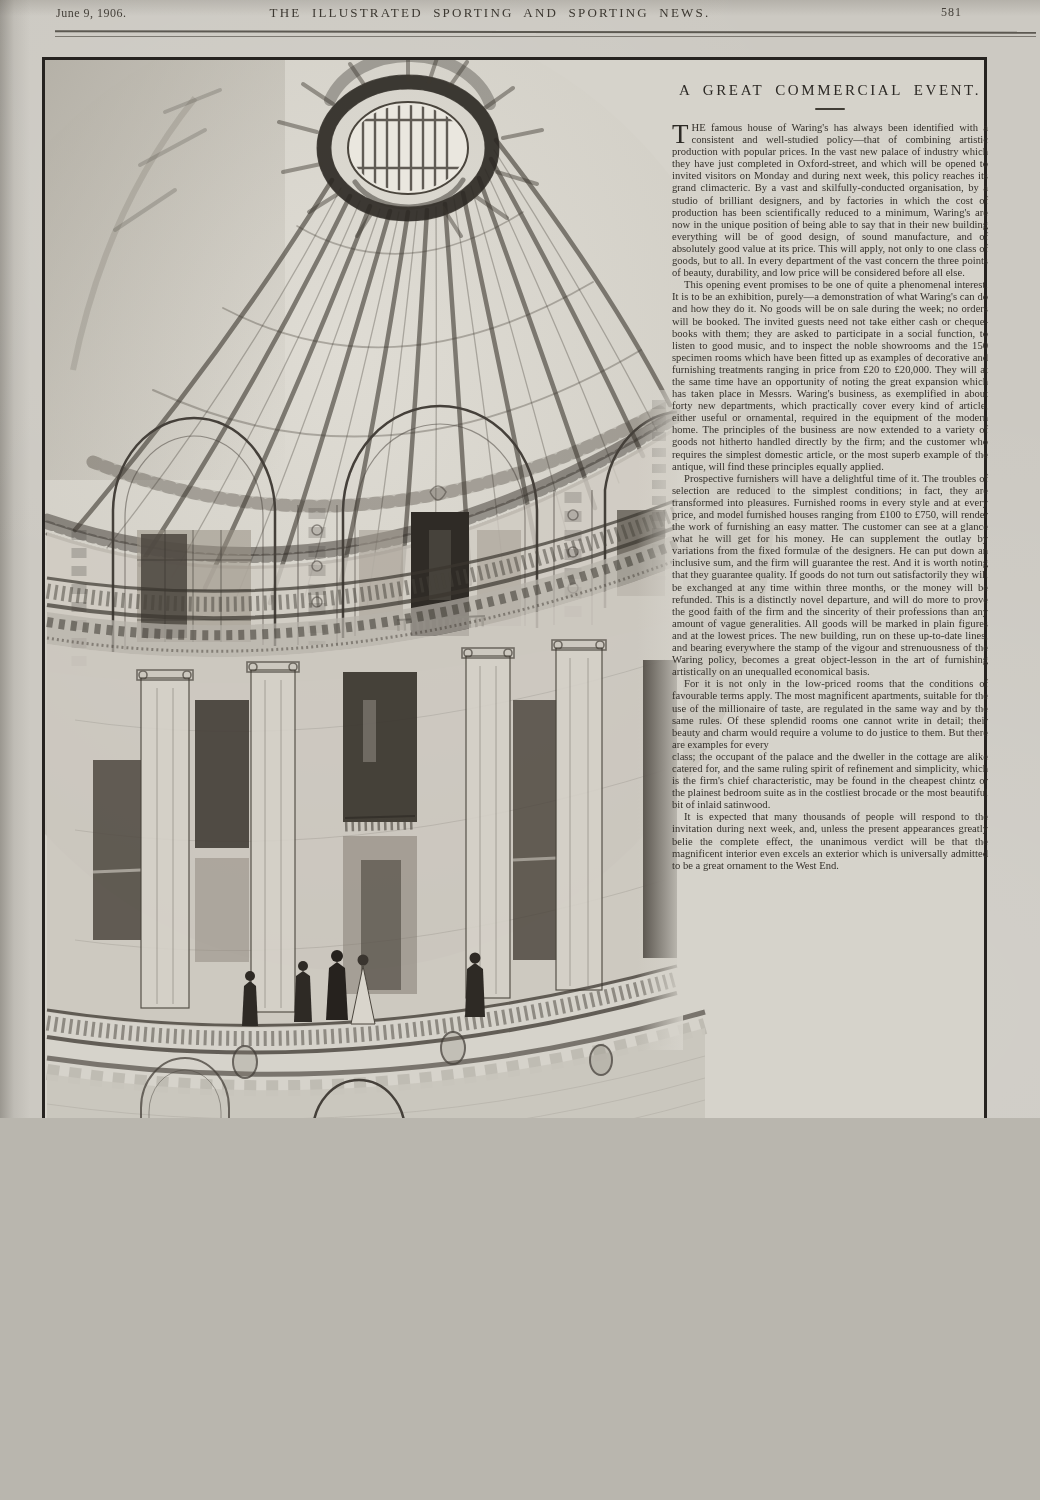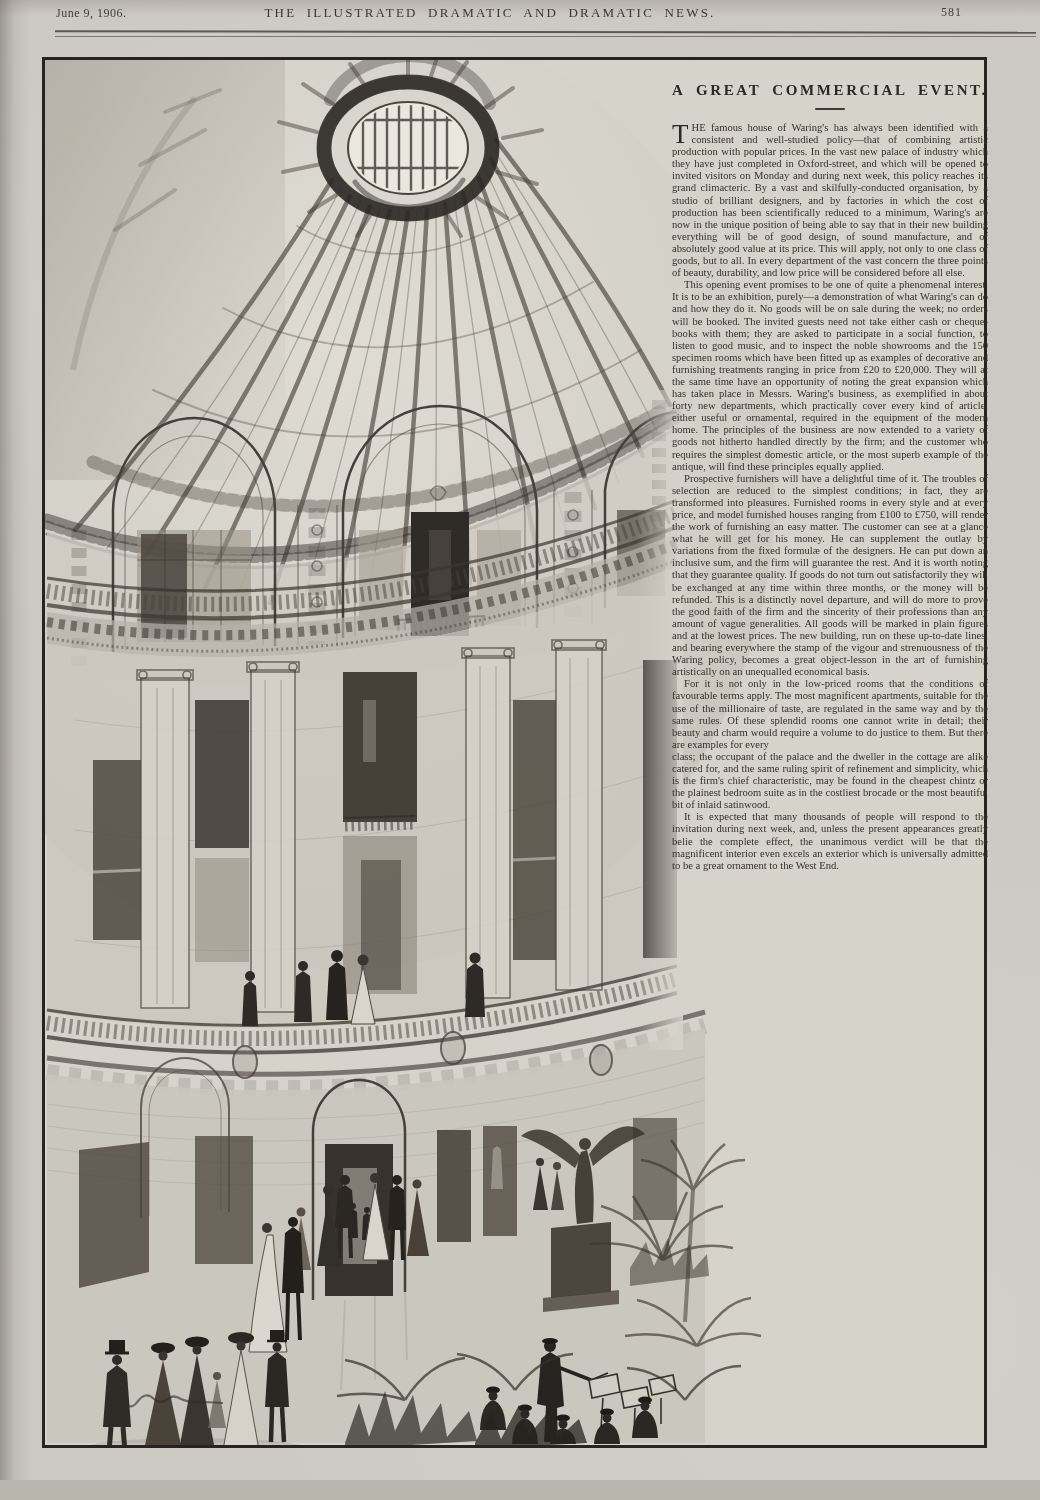--- a/index.html
+++ b/index.html
@@ -2,21 +2,21 @@
 <html lang="en"><head>
 <meta charset="utf-8">
 <style>
   html,body{margin:0;padding:0;}
   body{
     width:1040px;height:1500px;
     background:#b9b6ae;
     font-family:"Liberation Serif", serif;
   }
   .page{
-    position:relative;width:1040px;height:1480px;overflow:hidden;
+    position:relative;width:1040px;height:1118px;overflow:hidden;
     background:
       radial-gradient(ellipse 900px 700px at 30% 20%, rgba(255,255,255,.10), rgba(0,0,0,0) 60%),
       radial-gradient(ellipse 1200px 900px at 85% 90%, rgba(255,255,255,.12), rgba(0,0,0,0) 70%),
       linear-gradient(90deg, rgba(74,70,62,.38) 0px, rgba(74,70,62,.10) 14px, rgba(0,0,0,0) 30px),
       linear-gradient(180deg, rgba(74,70,62,.18) 0px, rgba(0,0,0,0) 16px),
       #ccc9c2;
     color:#35312b;
   }
   
   .hdr-date{position:absolute;left:56px;top:6px;font-size:12px;letter-spacing:.5px;color:#45413a;}
@@ -28,42 +28,42 @@
   
   .frame{
     position:absolute;left:42px;top:57px;width:945px;height:1391px;
     box-sizing:border-box;border:3px solid #262320;
     background:#d6d3cb;
   }
   .illustration{position:absolute;left:0;top:0;width:939px;height:1385px;}
   
   .article{position:absolute;left:627px;top:22px;width:316px;}
   .article h1{
-    margin:0;font-size:15px;font-weight:bold;text-align:center;
+    margin:0;font-size:15px;font-weight:normal;text-align:center;
     letter-spacing:2.6px;word-spacing:5px;color:#2c2925;
   }
   .title-divider{width:30px;height:2px;background:#403c35;margin:9px auto 12px auto;border-radius:1px;}
   .article p{
     margin:0;font-size:10.6px;line-height:12.1px;text-align:justify;
     color:#34302a;hyphens:auto;-webkit-hyphens:auto;
   }
   .article p.ind{text-indent:12px;}
   .article p.narrow{}
   .dropcap{
     float:left;font-size:27px;line-height:22px;padding:1px 3px 0 0;color:#2c2925;
   }
   .ital{}
 </style>
 </head>
 <body>
 
 <div class="page">
 
   <div class="hdr-date">June 9, 1906.</div>
-  <div class="hdr-title">THE ILLUSTRATED DRAMATIC AND DRAMATIC NEWS.</div>
+  <div class="hdr-title">THE ILLUSTRATED SPORTING AND SPORTING NEWS.</div>
   <div class="hdr-page">581</div>
   <div class="hdr-rule-a"></div>
   <div class="hdr-rule-b"></div>
 
   <div class="frame">
 
     <svg class="illustration" viewBox="0 0 939 1385" preserveAspectRatio="none" aria-hidden="true">
       <defs>
         <radialGradient id="domeShade" cx="50%" cy="35%" r="70%">
           <stop offset="0%" stop-color="#e6e3db"></stop>

